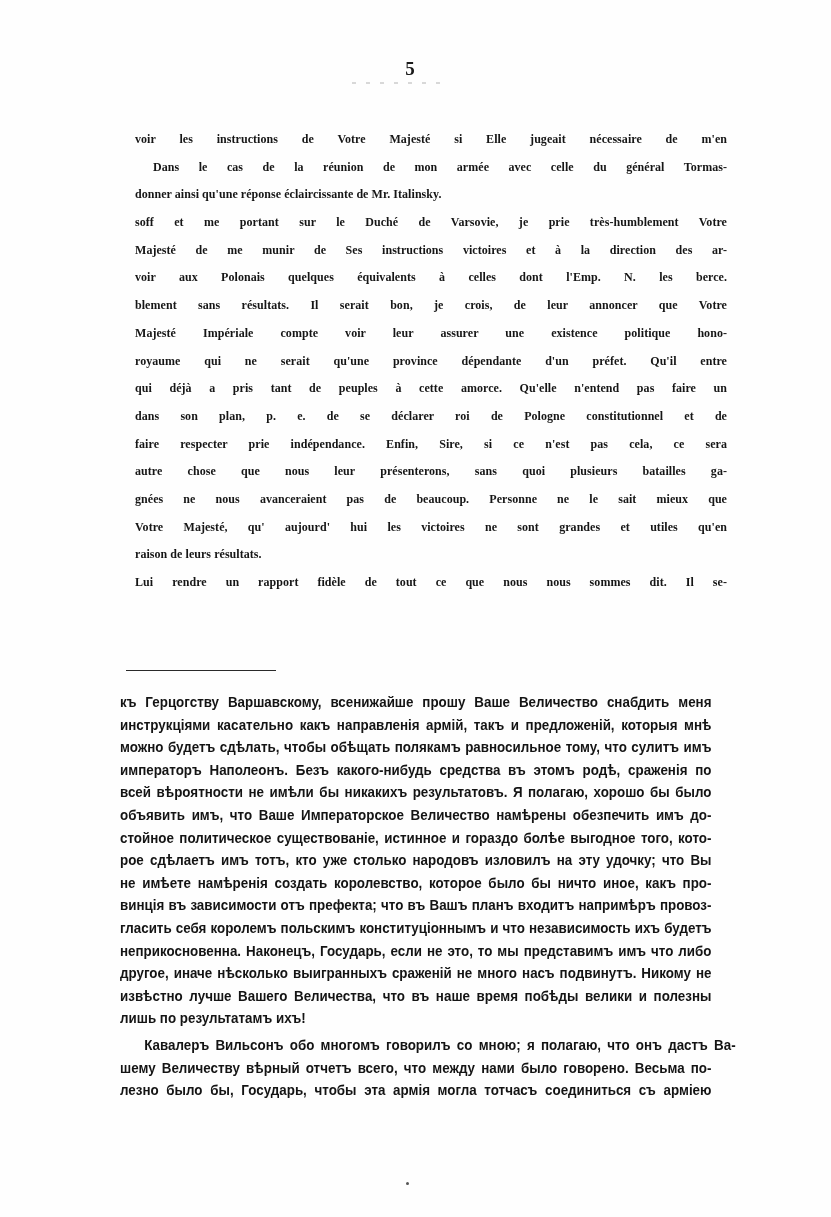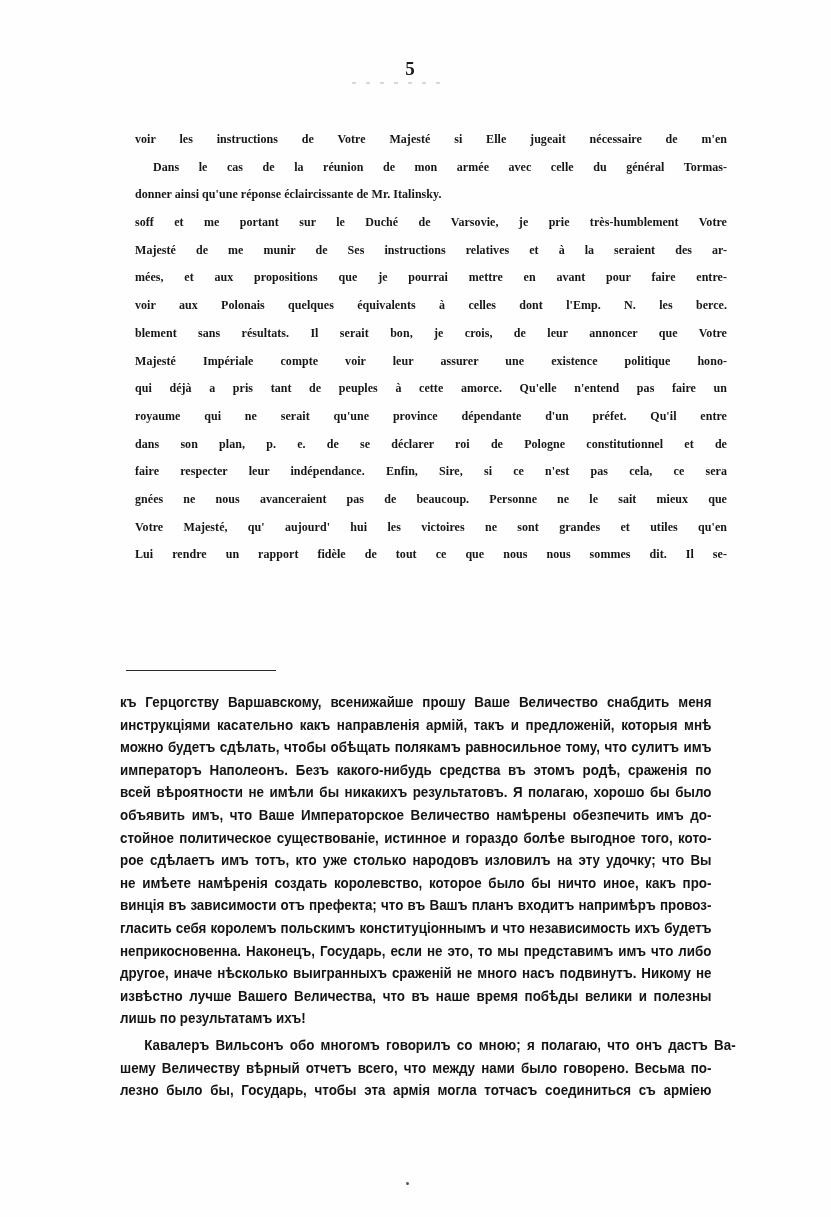--- a/index.html
+++ b/index.html
@@ -49,31 +49,32 @@
 <div class="page">
 
   <div class="page-number">5</div>
   <div class="header-noise"></div>
 
   <div class="main-text">
     <span class="line">voir les instructions de Votre Majesté si Elle jugeait nécessaire de m'en</span>
     <span class="line indent-small">Dans le cas de la réunion de mon armée avec celle du général Tormas-</span>
     <span class="line last">donner ainsi qu'une réponse éclaircissante de Mr. Italinsky.</span>
     <span class="line">soff et me portant sur le Duché de Varsovie, je prie très-humblement Votre</span>
-    <span class="line">Majesté de me munir de Ses instructions relatives et à la seraient des ar-</span>
-    <span class="line">mées, et aux propositions que je pourrai mettre en avant pour faire entre-</span>
+    <span class="line">Majesté de me munir de Ses instructions victoires et à la direction des ar-</span>
     <span class="line">voir aux Polonais quelques équivalents à celles dont l'Emp. N. les berce.</span>
     <span class="line">blement sans résultats. Il serait bon, je crois, de leur annoncer que Votre</span>
     <span class="line">Majesté Impériale compte voir leur assurer une existence politique hono-</span>
+    <span class="line">royaume qui ne serait qu'une province dépendante d'un préfet. Qu'il entre</span>
     <span class="line">qui déjà a pris tant de peuples à cette amorce. Qu'elle n'entend pas faire un</span>
-    <span class="line">royaume qui ne serait qu'une province dépendante d'un préfet. Qu'il entre</span>
     <span class="line">dans son plan, p. e. de se déclarer roi de Pologne constitutionnel et de</span>
-    <span class="line">faire respecter leur indépendance. Enfin, Sire, si ce n'est pas cela, ce sera</span>
+    <span class="line">faire respecter prie indépendance. Enfin, Sire, si ce n'est pas cela, ce sera</span>
+    <span class="line">autre chose que nous leur présenterons, sans quoi plusieurs batailles ga-</span>
     <span class="line">gnées ne nous avanceraient pas de beaucoup. Personne ne le sait mieux que</span>
     <span class="line">Votre Majesté, qu' aujourd' hui les victoires ne sont grandes et utiles qu'en</span>
+    <span class="line last">raison de leurs résultats.</span>
     <span class="line">Lui rendre un rapport fidèle de tout ce que nous nous sommes dit. Il se-</span>
   </div>
 
   <div class="rule"></div>
 
   <div class="footnote">
     <span class="line">къ Герцогству Варшавскому, всенижайше прошу Ваше Величество снабдить меня</span>
     <span class="line">инструкціями касательно какъ направленія армій, такъ и предложеній, которыя мнѣ</span>
     <span class="line">можно будетъ сдѣлать, чтобы обѣщать полякамъ равносильное тому, что сулитъ имъ</span>
     <span class="line">императоръ Наполеонъ. Безъ какого-нибудь средства въ этомъ родѣ, сраженія по</span>

